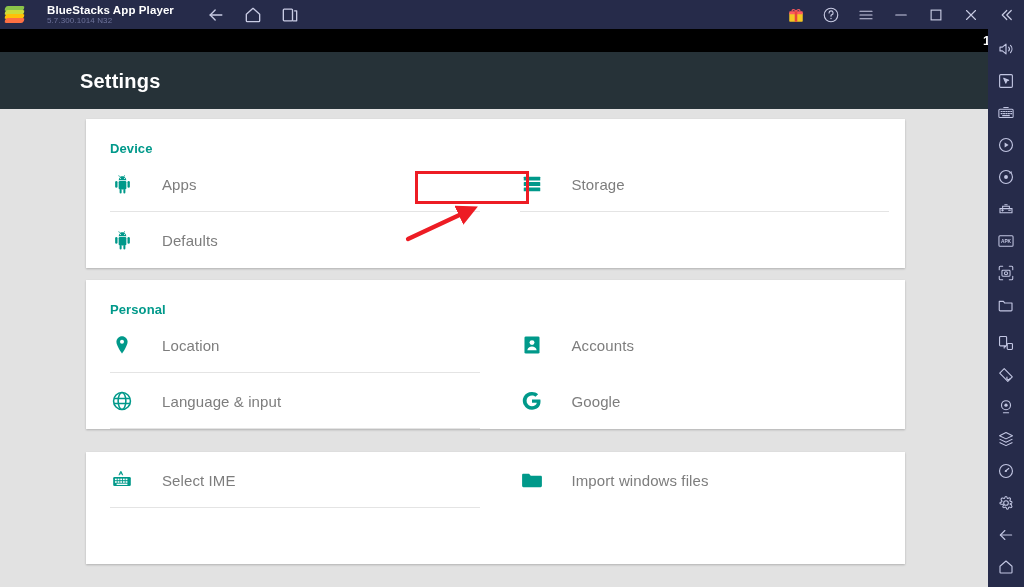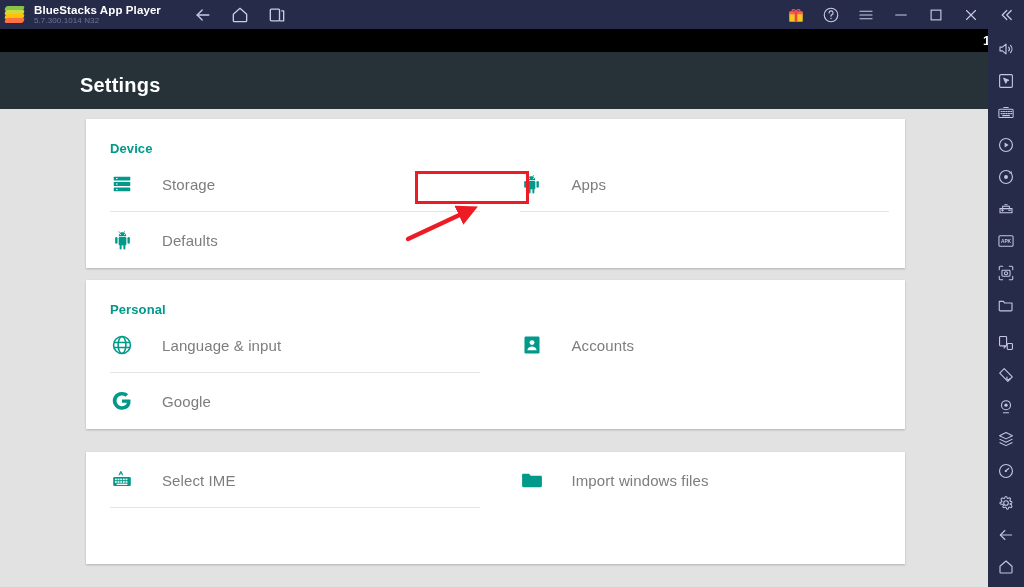--- a/index.html
+++ b/index.html
@@ -19,42 +19,42 @@
   }
   .bs-logo { width: 22px; height: 22px; margin-left: 4px; position: relative; flex: none; }
   .bs-logo i {
     position: absolute; left: 1px; width: 19px; height: 5px; border-radius: 2px;
     transform: skewX(-20deg);
   }
   .bs-logo i.l1 { top: 2px;  background: #8BC34A; }
   .bs-logo i.l2 { top: 6px;  background: #CDDC39; }
   .bs-logo i.l3 { top: 10px; background: #FFC107; }
   .bs-logo i.l4 { top: 14px; background: #FF7043; }
-  .bs-title-wrap { margin-left: 8px; line-height: 1.05; }
+  .bs-title-wrap { margin-left: 21px; line-height: 1.05; }
   .bs-title {
     color: #FFFFFF; font-size: 11.5px; font-weight: bold; letter-spacing: .1px;
   }
   .bs-version { color: #6E739B; font-size: 8px; letter-spacing: .1px; margin-top: 1px; }
   .nav-icons { display: flex; align-items: center; gap: 17px; margin-left: 32px; }
   .nav-icons .ni { width: 20px; height: 20px; color: #C9CCE4; display: block; }
   .nav-icons .ni svg { display: block; }
   .tb-right { margin-left: auto; display: flex; align-items: center; gap: 17px; padding-right: 9px; }
   .tb-right .ti { width: 18px; height: 18px; color: #C9CCE4; display: block; }
 
   
   .statusbar {
     position: absolute; top: 29px; left: 0; width: 988px; height: 23px;
     background: #000000;
     display: flex; align-items: center; justify-content: flex-end; margin-left: 33px;
   }
   .clock { color: #FFFFFF; font-size: 13px; font-weight: bold; padding-right: 12px; }
 
   
   .appbar {
-    position: absolute; top: 52px; left: 0; width: 988px; height: 66px;
+    position: absolute; top: 52px; left: 0; width: 988px; height: 57px;
     background: #263238;
   }
   .appbar .t {
     position: absolute; left: 80px; top: 50%; transform: translateY(-50%);
     color: #FFFFFF; font-size: 20px; font-weight: bold; letter-spacing: .2px;
   }
 
   
   .content {
     position: absolute; top: 109px; left: 0; width: 988px; height: 482px;
@@ -196,48 +196,48 @@
 
   <div class="appbar">
     <span class="t">Settings</span>
   </div>
 
   <div class="content">
 
     <div class="card" style="top:10px;">
       <div class="card-header">Device</div>
       <div class="grid">
-        <div class="row divider">
-          <span class="ico">
-            <svg viewBox="0 0 24 24" width="22" height="22" fill="currentColor">
-                <rect x="3" y="4" width="18" height="4.2" rx=".6"></rect>
-                <rect x="3" y="9.9" width="18" height="4.2" rx=".6"></rect>
-                <rect x="3" y="15.8" width="18" height="4.2" rx=".6"></rect>
-                <circle cx="6.4" cy="6.1" r=".85" fill="#fff"></circle>
-                <circle cx="6.4" cy="12" r=".85" fill="#fff"></circle>
-                <circle cx="6.4" cy="17.9" r=".85" fill="#fff"></circle>
-              </svg>
-          </span>
-          <span class="lbl">Storage</span>
-        </div>
         <div class="row divider">
           <span class="ico">
             <svg viewBox="0 0 24 24" width="21" height="21" fill="currentColor">
                 <path d="M8.2 3.2l-.8-1.3a.35.35 0 0 1 .6-.35l.85 1.4A6.3 6.3 0 0 1 12 2.6c.45 0 .9.05 1.3.15l.85-1.4a.35.35 0 0 1 .6.35l-.8 1.3A4.6 4.6 0 0 1 16.4 7H7.6a4.6 4.6 0 0 1 2.6-3.8z"></path>
                 <circle cx="9.6" cy="5.1" r=".62" fill="#fff"></circle>
                 <circle cx="14.4" cy="5.1" r=".62" fill="#fff"></circle>
                 <rect x="7.6" y="8" width="8.8" height="9.6" rx="1.3"></rect>
                 <rect x="3.6" y="8" width="2.7" height="7.6" rx="1.35"></rect>
                 <rect x="17.7" y="8" width="2.7" height="7.6" rx="1.35"></rect>
                 <rect x="8.7" y="17.2" width="2.3" height="5" rx="1.15"></rect>
                 <rect x="13" y="17.2" width="2.3" height="5" rx="1.15"></rect>
               </svg>
           </span>
           <span class="lbl">Apps</span>
         </div>
+        <div class="row divider">
+          <span class="ico">
+            <svg viewBox="0 0 24 24" width="22" height="22" fill="currentColor">
+                <rect x="3" y="4" width="18" height="4.2" rx=".6"></rect>
+                <rect x="3" y="9.9" width="18" height="4.2" rx=".6"></rect>
+                <rect x="3" y="15.8" width="18" height="4.2" rx=".6"></rect>
+                <circle cx="6.4" cy="6.1" r=".85" fill="#fff"></circle>
+                <circle cx="6.4" cy="12" r=".85" fill="#fff"></circle>
+                <circle cx="6.4" cy="17.9" r=".85" fill="#fff"></circle>
+              </svg>
+          </span>
+          <span class="lbl">Storage</span>
+        </div>
         <div class="row">
           <span class="ico">
             <svg viewBox="0 0 24 24" width="21" height="21" fill="currentColor">
                 <path d="M8.2 3.2l-.8-1.3a.35.35 0 0 1 .6-.35l.85 1.4A6.3 6.3 0 0 1 12 2.6c.45 0 .9.05 1.3.15l.85-1.4a.35.35 0 0 1 .6.35l-.8 1.3A4.6 4.6 0 0 1 16.4 7H7.6a4.6 4.6 0 0 1 2.6-3.8z"></path>
                 <circle cx="9.6" cy="5.1" r=".62" fill="#fff"></circle>
                 <circle cx="14.4" cy="5.1" r=".62" fill="#fff"></circle>
                 <rect x="7.6" y="8" width="8.8" height="9.6" rx="1.3"></rect>
                 <rect x="3.6" y="8" width="2.7" height="7.6" rx="1.35"></rect>
                 <rect x="17.7" y="8" width="2.7" height="7.6" rx="1.35"></rect>
                 <rect x="8.7" y="17.2" width="2.3" height="5" rx="1.15"></rect>
@@ -248,37 +248,46 @@
         </div>
         <div class="row"></div>
       </div>
     </div>
 
     <div class="card" style="top:171px;">
       <div class="card-header">Personal</div>
       <div class="grid">
         <div class="row divider">
           <span class="ico">
+            <svg viewBox="0 0 24 24" width="22" height="22" fill="currentColor">
+                <path d="M12 2.4c-3.4 0-6.1 2.7-6.1 6.1 0 4.5 6.1 12.9 6.1 12.9s6.1-8.4 6.1-12.9c0-3.4-2.7-6.1-6.1-6.1z"></path>
+                <circle cx="12" cy="8.4" r="2.2" fill="#fff"></circle>
+              </svg>
+          </span>
+          <span class="lbl">Location</span>
+        </div>
+        <div class="row">
+          <span class="ico">
+            <svg viewBox="0 0 24 24" width="22" height="22" fill="currentColor">
+                <rect x="3.8" y="2.6" width="16.4" height="18.8" rx="1.6"></rect>
+                <circle cx="12" cy="9.4" r="2.7" fill="#fff"></circle>
+                <path d="M6.9 17.6c.5-2.6 2.6-4 5.1-4s4.6 1.4 5.1 4z" fill="#fff"></path>
+              </svg>
+          </span>
+          <span class="lbl">Accounts</span>
+        </div>
+        <div class="row divider">
+          <span class="ico">
             <svg viewBox="0 0 24 24" width="22" height="22" fill="none" stroke="currentColor" stroke-width="1.7">
                 <circle cx="12" cy="12" r="9.2"></circle>
                 <ellipse cx="12" cy="12" rx="4.2" ry="9.2"></ellipse>
                 <path d="M3 9.3h18M3 14.7h18"></path>
               </svg>
           </span>
           <span class="lbl">Language &amp; input</span>
-        </div>
-        <div class="row">
-          <span class="ico">
-            <svg viewBox="0 0 24 24" width="22" height="22" fill="currentColor">
-                <rect x="3.8" y="2.6" width="16.4" height="18.8" rx="1.6"></rect>
-                <circle cx="12" cy="9.4" r="2.7" fill="#fff"></circle>
-                <path d="M6.9 17.6c.5-2.6 2.6-4 5.1-4s4.6 1.4 5.1 4z" fill="#fff"></path>
-              </svg>
-          </span>
-          <span class="lbl">Accounts</span>
         </div>
         <div class="row">
           <span class="ico">
             <svg viewBox="0 0 24 24" width="22" height="22">
                 <path d="M21.3 12.2c0-.7-.06-1.2-.18-1.8H12v3.5h5.3a4.6 4.6 0 0 1-2 3v2.5h3.2c1.9-1.75 2.8-4.3 2.8-7.2z" fill="currentColor"></path>
                 <path d="M12 21.6c2.7 0 4.95-.9 6.6-2.4l-3.2-2.5c-.9.6-2.05.95-3.4.95-2.6 0-4.8-1.75-5.6-4.1H3.1v2.6A9.96 9.96 0 0 0 12 21.6z" fill="currentColor"></path>
                 <path d="M6.4 13.55a5.9 5.9 0 0 1 0-3.8V7.15H3.1a9.97 9.97 0 0 0 0 9l3.3-2.6z" fill="currentColor"></path>
                 <path d="M12 5.95c1.47 0 2.78.5 3.82 1.5l2.84-2.84C16.94 2.98 14.7 2.1 12 2.1A9.96 9.96 0 0 0 3.1 7.15l3.3 2.6C7.2 7.4 9.4 5.95 12 5.95z" fill="currentColor"></path>
               </svg>
           </span>

